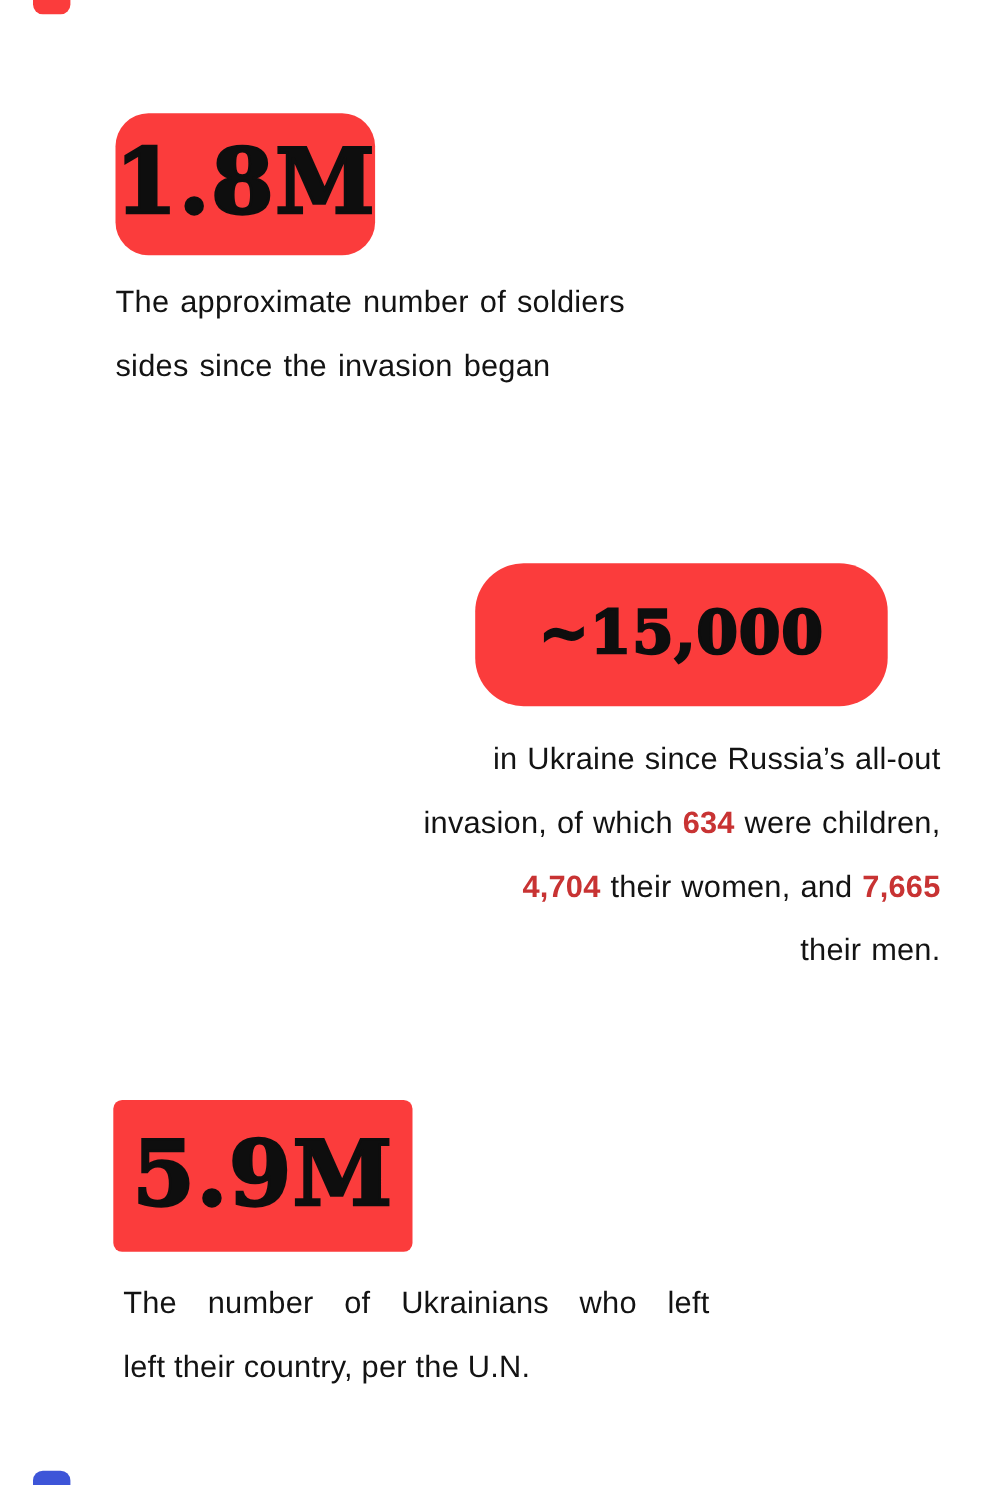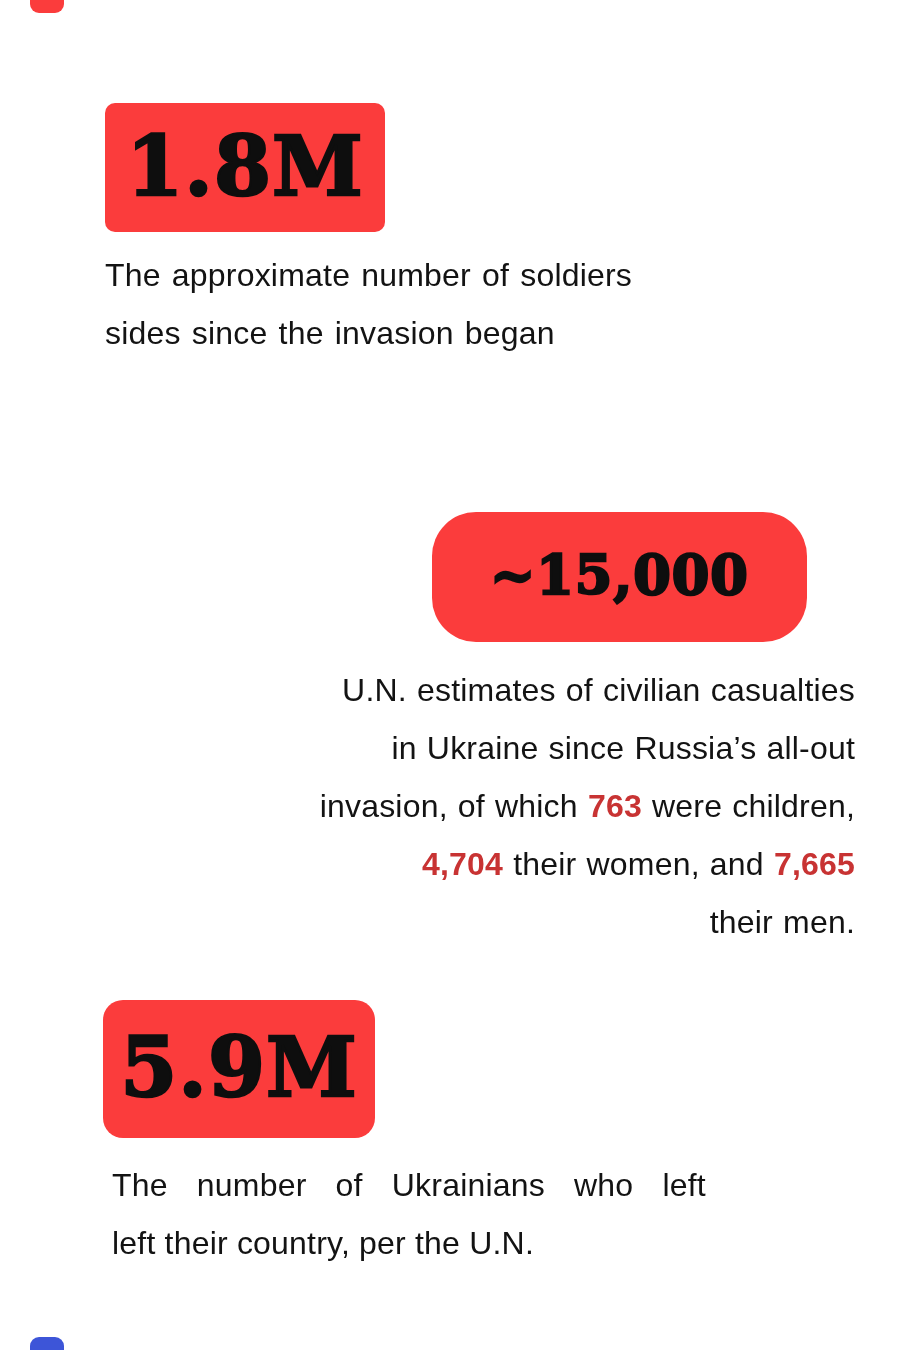--- a/index.html
+++ b/index.html
@@ -28,25 +28,25 @@
     position:absolute;
     background:var(--badge-red);
     display:flex;align-items:center;justify-content:center;
     font-family:"DejaVu Serif","Liberation Serif",serif;
     font-weight:700;
     color:#0e0e0e;
     -webkit-text-stroke:2.5px #0e0e0e;
     letter-spacing:1px;
   }
   .badge span{transform:translateY(-2px);}
-  .badge-1{left:105px;top:103px;width:280px;height:129px;border-radius:10px;font-size:82px;}
+  .badge-1{left:105px;top:103px;width:236px;height:129px;border-radius:30px;font-size:82px;}
   .badge-2{left:432px;top:512px;width:375px;height:130px;border-radius:44px;font-size:54px;}
-  .badge-3{left:103px;top:1000px;width:272px;height:138px;border-radius:20px;font-size:82px;}
+  .badge-3{left:103px;top:1000px;width:272px;height:138px;border-radius:8px;font-size:82px;}
   
-  .para{position:absolute;font-size:32px;line-height:58px;letter-spacing:.2px;}
+  .para{position:absolute;font-size:28px;line-height:58px;letter-spacing:.2px;}
   .para-1{left:105px;top:246px;text-align:left;word-spacing:2px;}
   .para-2{right:45px;top:661px;text-align:right;word-spacing:1px;}
   .para-3{left:112px;top:1156px;text-align:left;}
   .para .line{display:block;}
   .para-3 .line-justified{word-spacing:20px;}
   .hl{color:var(--highlight-red);font-weight:700;}
 </style>
 </head>
 <body>
 
@@ -59,23 +59,22 @@
   </div>
   <div class="para para-1">
     <span class="line">The approximate number of soldiers</span>
     <span class="line">sides since the invasion began</span>
   </div>
 
   <div class="badge badge-2">
     <span>~15,000</span>
   </div>
   <div class="para para-2">
-    <span class="line">U.N. estimates of civilian casualties</span>
     <span class="line">in Ukraine since Russia’s all-out</span>
-    <span class="line"><span>invasion, of which </span><span class="hl">763</span><span> were children,</span></span>
+    <span class="line"><span>invasion, of which </span><span class="hl">634</span><span> were children,</span></span>
     <span class="line"><span class="hl">4,704</span><span> their women, and </span><span class="hl">7,665</span></span>
     <span class="line">their men.</span>
   </div>
 
   <div class="badge badge-3">
     <span>5.9M</span>
   </div>
   <div class="para para-3">
     <span class="line line-justified">The number of Ukrainians who left</span>
     <span class="line">left their country, per the U.N.</span>

